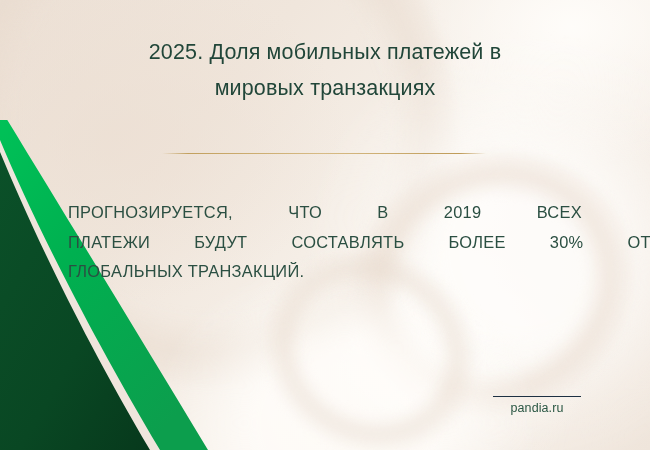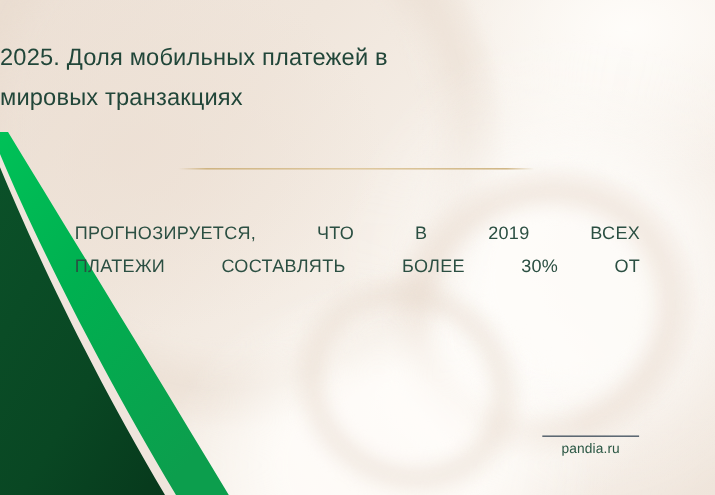--- a/index.html
+++ b/index.html
@@ -72,21 +72,21 @@
     filter: blur(5px);
   }
 
   
   .swoosh { position: absolute; left: 0; bottom: 0; width: 340px; height: 330px; }
 
   
   .title-block {
     position: absolute;
     left: 0; right: 0; top: 34px;
-    text-align: left;
+    text-align: center;
   }
   .title-line {
     color: #214639;
     font-size: 21.5px;
     line-height: 36px;
     letter-spacing: 0.15px;
     white-space: nowrap;
   }
   .gold-rule {
     position: absolute;
@@ -175,25 +175,27 @@
   <div class="body-block">
     <span class="body-line justify">
       <span>ПРОГНОЗИРУЕТСЯ,</span>
       <span>ЧТО</span>
       <span>В</span>
       <span>2019</span>
       <span>ВСЕХ</span>
     </span>
     <span class="body-line justify">
       <span>ПЛАТЕЖИ</span>
+      <span>БУДУТ</span>
       <span>СОСТАВЛЯТЬ</span>
       <span>БОЛЕЕ</span>
       <span>30%</span>
       <span>ОТ</span>
     </span>
+    <span class="body-line">ГЛОБАЛЬНЫХ ТРАНЗАКЦИЙ.</span>
   </div>
 
   <div class="footer">
     <div class="footer-rule"></div>
     <div class="footer-label">pandia.ru</div>
   </div>
 
 </div>
 
 </body></html>

